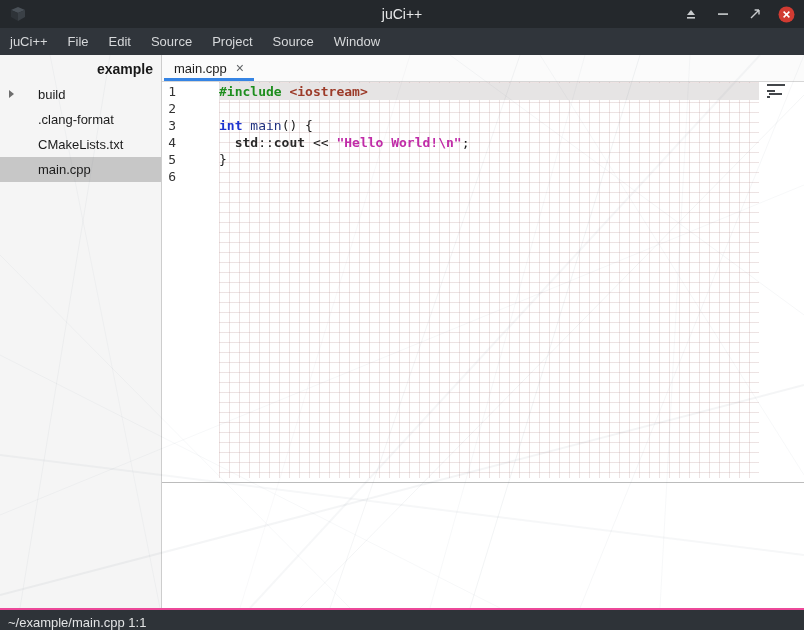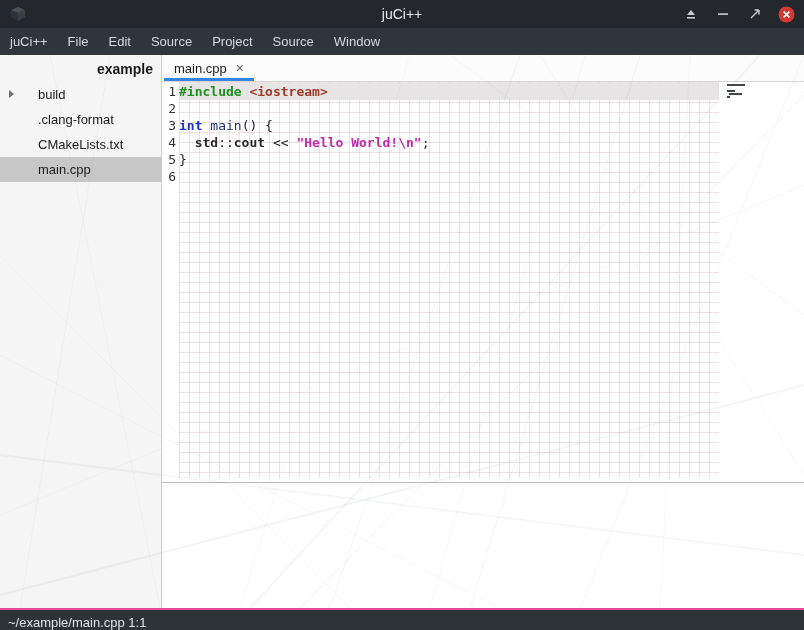--- a/index.html
+++ b/index.html
@@ -44,21 +44,21 @@
     background: var(--accent,#3584e4); }
   .tab-close { margin-left:9px; color:#5f6265; font-size:14px; line-height:1; }
 
   .editor { height:400px; display:flex; background:#fff; position:relative; }
   .gutter { width:17px; padding:1px 3px 0 0; text-align:right;
     font-family:"DejaVu Sans Mono", monospace; font-size:13px; color:#333; }
   .line-number { height:17px; line-height:17px; }
   .code-area { width:540px; height:396px; padding-top:1px;
     background-image:
       repeating-linear-gradient(to bottom, rgba(189,152,152,0.28) 0px, rgba(189,152,152,0.28) 1px, transparent 1px, transparent 10px),
-      repeating-linear-gradient(to right, rgba(189,152,152,0.28) 0px, rgba(189,152,152,0.28) 1px, transparent 1px, transparent 10px); }
+      repeating-linear-gradient(to right, rgba(189,152,152,0.28) 0px, rgba(189,152,152,0.28) 1px, transparent 1px, transparent 10px); margin-left: 40px; }
   .code-line { height:17px; line-height:17px; font-family:"DejaVu Sans Mono", monospace;
     font-size:13px; white-space:pre; }
   .code-line.current { background: var(--current-line,#e6e4e4); }
 
   .tok-preproc { color: var(--syn-preproc,#1e8e1e); font-weight:600; }
   .tok-include { color: var(--syn-include,#9c3a28); font-weight:600; }
   .tok-type    { color: var(--syn-type,#1d33cf); font-weight:600; }
   .tok-func    { color: var(--syn-func,#20307f); }
   .tok-ns      { color: var(--syn-ns,#2a2a2a); font-weight:600; }
   .tok-var     { color: var(--syn-var,#2a2a2a); font-weight:700; }

